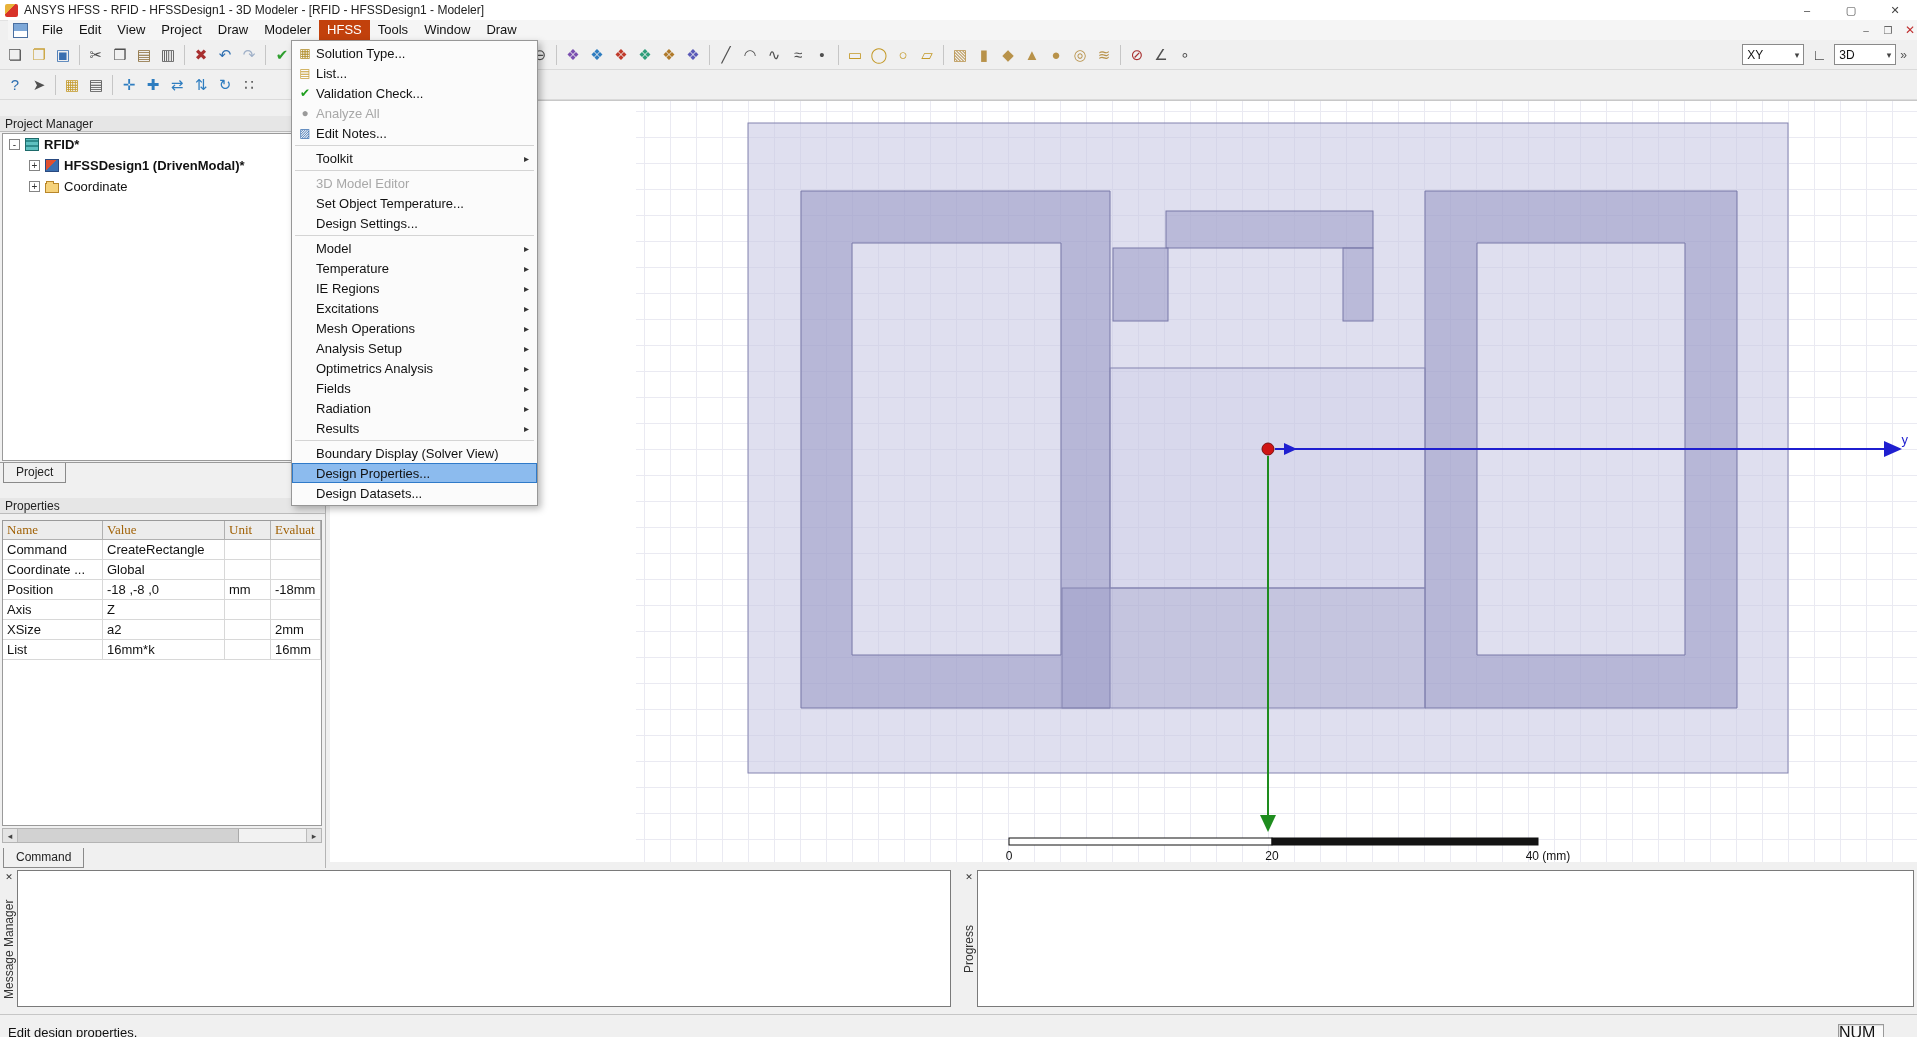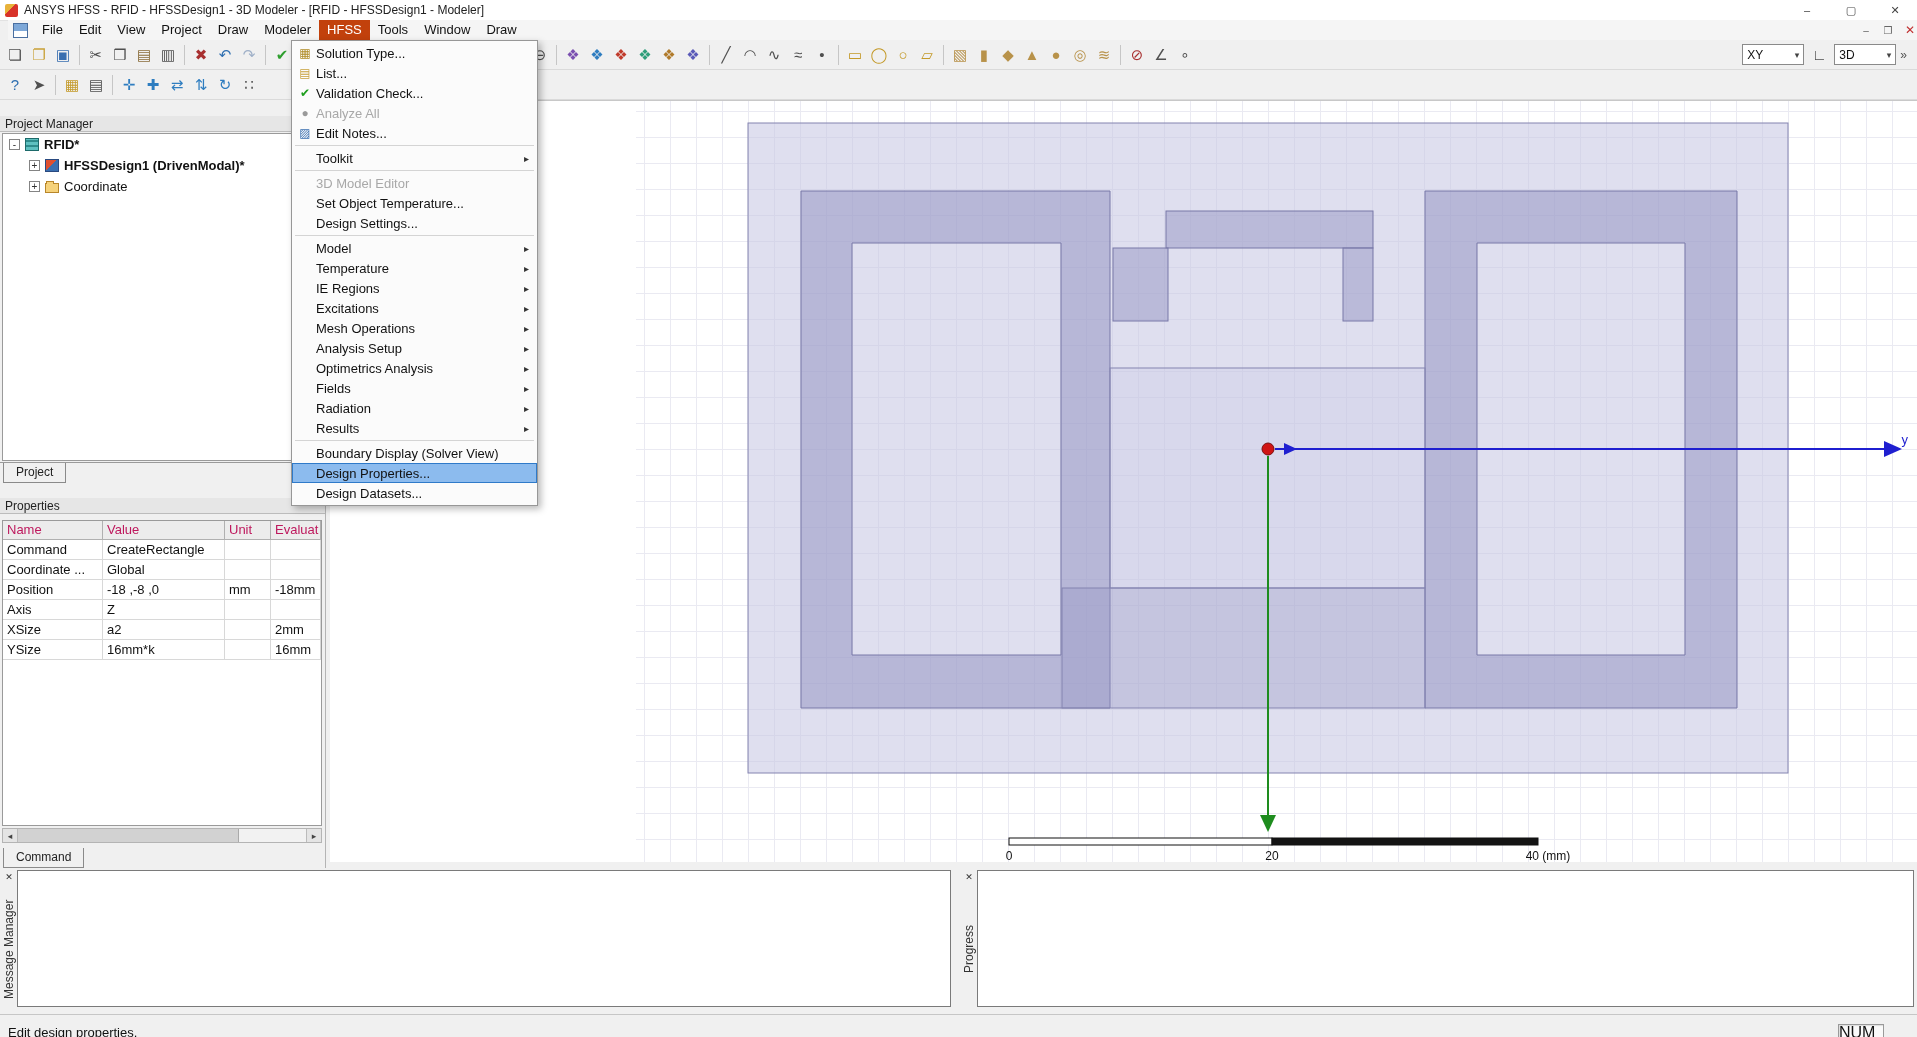--- a/index.html
+++ b/index.html
@@ -47,21 +47,21 @@
   .folder-icon{background:#f6d27a;border:1px solid #b8862a;position:relative;height:10px;margin-top:2px;}
   .folder-icon::before{content:"";position:absolute;left:0;top:-3px;width:6px;height:2px;background:#f6d27a;border:1px solid #b8862a;border-bottom:none;}
   .tree-label{font-size:13px;}
   .tree-label.b{font-weight:bold;}
   #project-tab-row{position:absolute;left:0;top:346px;width:100%;height:21px;border-top:1px solid #9a9a9a;background:#f0f0f0;}
   .bottom-tab{display:inline-block;margin-left:3px;padding:0 12px;height:19px;line-height:18px;font-size:12px;background:#f0f0f0;border:1px solid #8a8a8a;border-top:none;color:#222;}
   #props-header{position:absolute;left:0;top:382px;width:100%;box-sizing:border-box;}
   #prop-box{position:absolute;left:2px;top:404px;width:320px;height:306px;background:#ffffff;border:1px solid #9a9a9a;box-sizing:border-box;overflow:hidden;}
   #prop-head{display:flex;height:19px;}
   .pcell{display:inline-block;box-sizing:border-box;padding:0 4px;overflow:hidden;white-space:nowrap;font-size:13px;}
-  .ph{background:#ececec;border-right:1px solid #b0b0b0;border-bottom:1px solid #b0b0b0;line-height:18px;color:#be185d;}
+  .ph{background:#ececec;border-right:1px solid #b0b0b0;border-bottom:1px solid #b0b0b0;line-height:18px;color:#a16207;font-family:Liberation Serif, serif;}
   .prow{display:flex;height:20px;}
   .prow .pcell{border-right:1px solid #d8d8d8;border-bottom:1px solid #d8d8d8;line-height:19px;}
   .c0{width:100px;flex:0 0 100px;}
   .c1{width:122px;flex:0 0 122px;}
   .c2{width:46px;flex:0 0 46px;}
   .c3{width:50px;flex:1;}
   #prop-scroll{position:absolute;left:2px;top:712px;width:320px;height:15px;background:#f2f2f2;border:1px solid #b4b4b4;box-sizing:border-box;display:flex;align-items:center;}
   .parrow{width:14px;height:13px;display:flex;align-items:center;justify-content:center;font-size:9px;color:#444;background:#e4e4e4;border-right:1px solid #bbb;flex:0 0 14px;}
   .parrow.r{border-left:1px solid #bbb;border-right:none;}
   .ptrack{flex:1;height:13px;position:relative;}
@@ -277,21 +277,21 @@
           <span class="pcell c2"></span>
           <span class="pcell c3"></span>
         </div>
         <div class="prow">
           <span class="pcell c0">XSize</span>
           <span class="pcell c1">a2</span>
           <span class="pcell c2"></span>
           <span class="pcell c3">2mm</span>
         </div>
         <div class="prow">
-          <span class="pcell c0">YSize</span>
+          <span class="pcell c0">List</span>
           <span class="pcell c1">16mm*k</span>
           <span class="pcell c2"></span>
           <span class="pcell c3">16mm</span>
         </div>
       </div>
   </div>
   <div id="prop-scroll">
     <span class="parrow">◂</span>
     <div class="ptrack">
       <div class="pthumb"></div>

